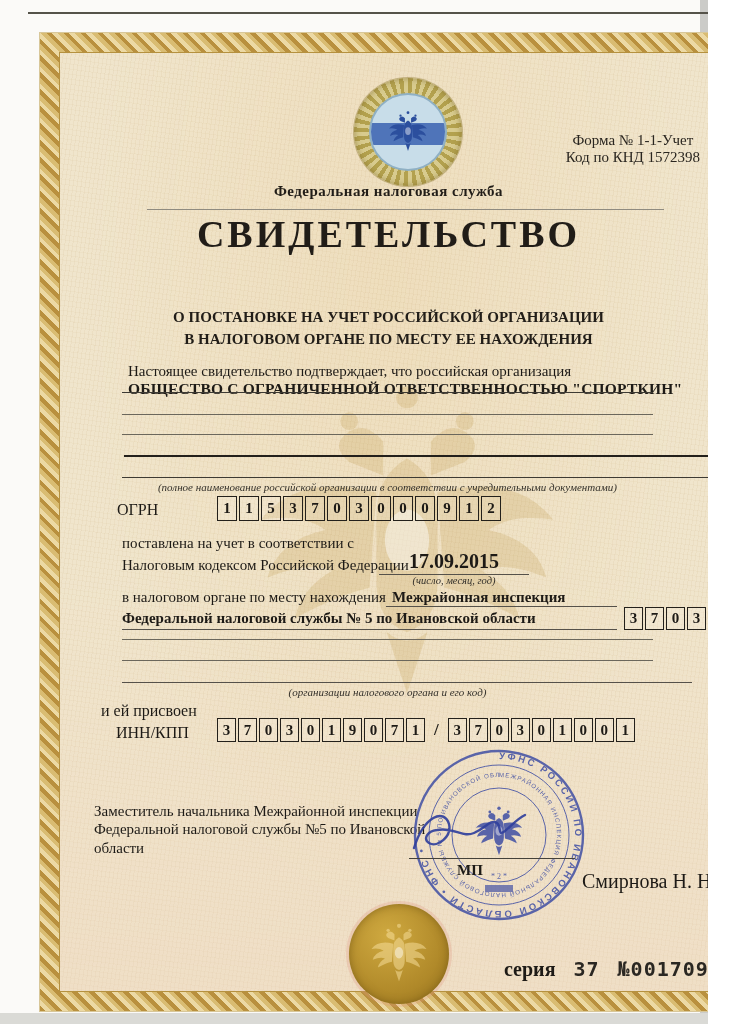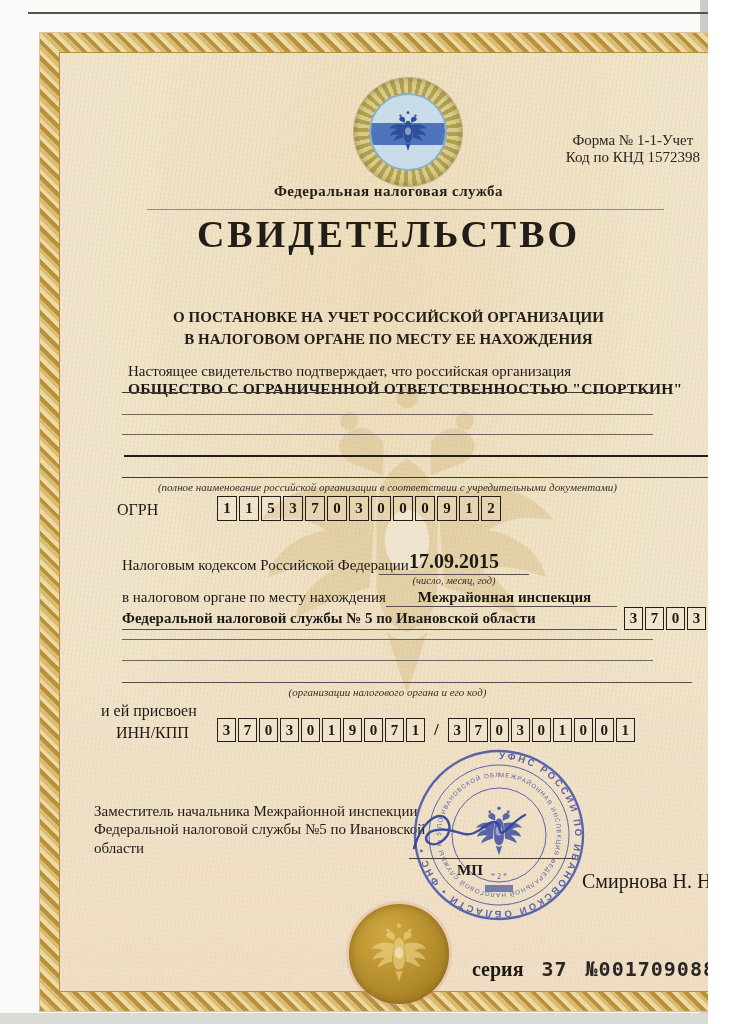--- a/index.html
+++ b/index.html
@@ -64,21 +64,21 @@
     font-weight:bold; font-size:15px; font-family:"Liberation Serif",serif; background:rgba(255,255,255,0.12); }
   .ogrn-boxes { left:158px; top:444px; }
 
   .t-reg1 { left:63px; top:483px; font-size:15px; }
   .t-reg2 { left:63px; top:505px; font-size:15px; }
   .date-field { left:320px; top:498px; width:150px; text-align:center; }
   .date-val { font-weight:bold; font-size:20px; border-bottom:1px solid #55514a; padding-bottom:1px; }
   .date-cap { font-style:italic; font-size:10.5px; color:#33302a; }
 
   .auth-row1 { left:63px; top:537px; width:495px; display:flex; font-size:15px; white-space:nowrap; }
-  .auth-row1 .bold-seg { font-weight:bold; flex:1; border-bottom:1px solid #55514a; padding-left:6px;text-align:center; }
+  .auth-row1 .bold-seg { font-weight:bold; flex:1; border-bottom:1px solid #55514a; padding-left:6px; }
   .auth-row2 { left:63px; top:558px; width:495px; font-weight:bold; font-size:15px; border-bottom:1px solid #55514a; padding-bottom:2px; }
   .code-boxes { left:565px; top:555px; }
   .code-boxes .cell { width:19px; height:23px; }
 
   .b1 { left:63px; top:587px; width:531px; background:#6b675c; }
   .b2 { left:63px; top:608px; width:531px; background:#6b675c; }
   .b3 { left:63px; top:630px; width:570px; background:#55514a; }
   .cap-auth { left:63px; top:634px; width:531px; }
 
   .t-assigned { left:42px; top:650px; font-size:16px; }
@@ -94,21 +94,21 @@
   .mp { left:398px; top:810px; font-weight:bold; font-size:15px; }
   .sig-name { left:523px; top:790px; font-size:20px;margin-top:28px; }
 
   .gold-seal { left:290px; top:852px; width:100px; height:100px; border-radius:50%;
     background: radial-gradient(circle at 38% 32%, #cfa940, #b18a2a 60%, #99751f 100%);
     box-shadow: 0 0 0 3px rgba(224,150,130,0.28), inset 0 0 8px rgba(90,65,10,.5);
     display:flex; align-items:center; justify-content:center; }
   .gold-seal svg { width:64px; height:70px; color:rgba(250,225,160,0.5); }
 
   .series-row { left:413px; top:905px; display:flex; align-items:baseline; gap:18px; }
-  .series-label { font-weight:bold; font-size:20px; }
+  .series-label { font-weight:bold; font-size:20px;margin-left:32px; }
   .series-num, .series-value { font-family:"DejaVu Sans Mono",monospace; font-weight:bold; font-size:20px; letter-spacing:1px; color:#2a2722; }
 </style>
 </head>
 <body>
 
 <svg width="0" height="0" style="position:absolute">
   <defs>
     <symbol id="eagle" viewBox="0 0 100 100">
       <g fill="currentColor">
         <circle cx="50" cy="6" r="3.2"></circle>
@@ -180,20 +180,21 @@
         <span class="cell">0</span>
         <span class="cell">3</span>
         <span class="cell">0</span>
         <span class="cell">0</span>
         <span class="cell">0</span>
         <span class="cell">9</span>
         <span class="cell">1</span>
         <span class="cell">2</span>
       </div>
 
+    <div class="t-reg1">поставлена на учет в соответствии с</div>
     <div class="t-reg2">Налоговым кодексом Российской Федерации</div>
     <div class="date-field">
       <div class="date-val">17.09.2015</div>
       <div class="date-cap">(число, месяц, год)</div>
     </div>
 
     <div class="auth-row1">
       <span>в налоговом органе по месту нахождения</span>
       <span class="bold-seg">Межрайонная инспекция</span>
     </div>

